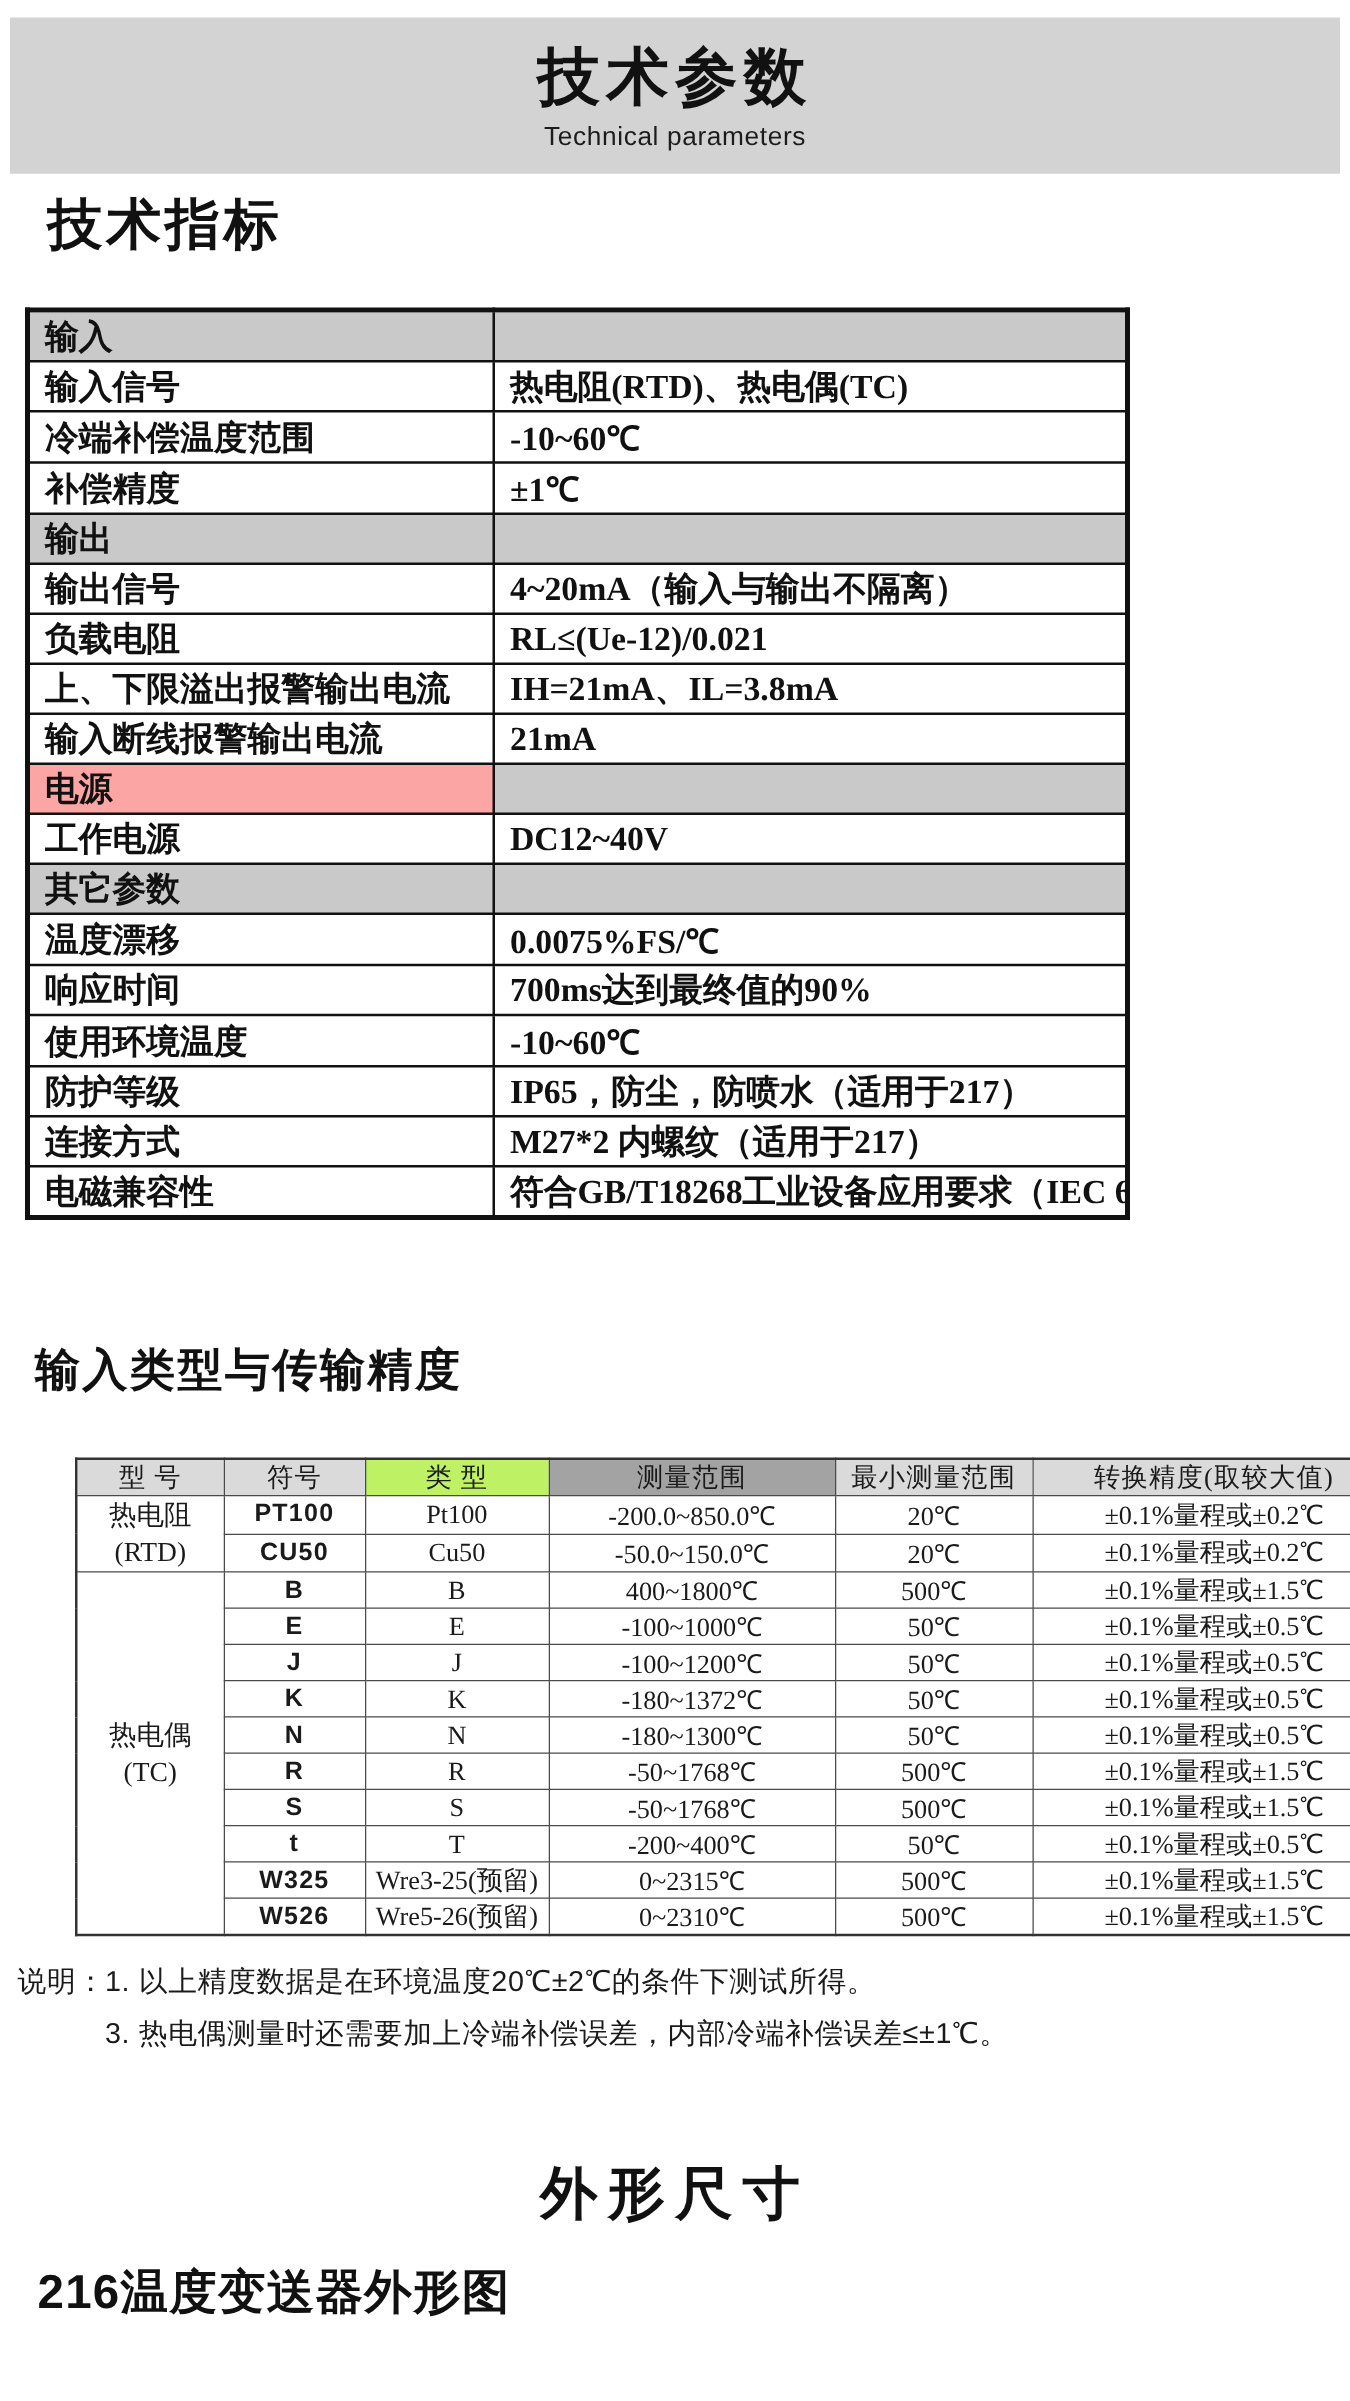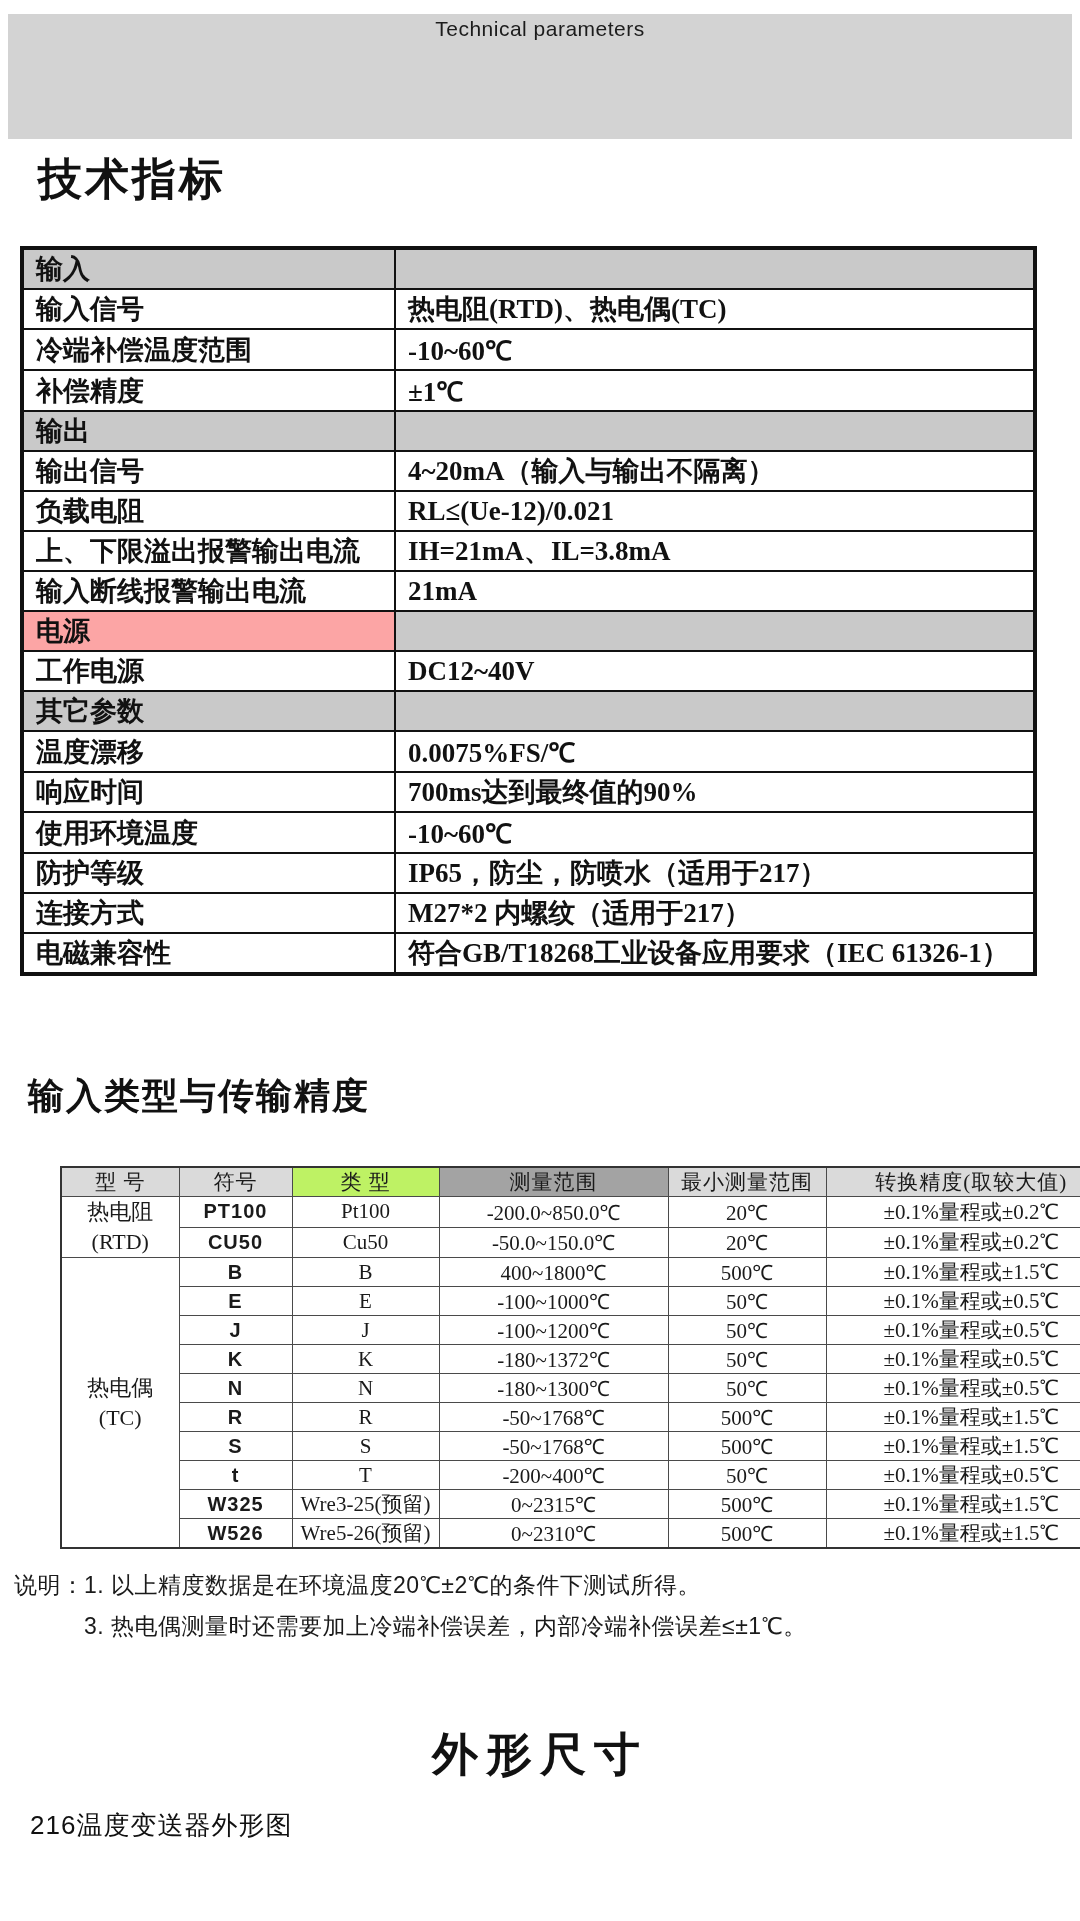--- a/index.html
+++ b/index.html
@@ -17,25 +17,25 @@
   .banner-title {
     padding-top:14px; font-size:50px; font-weight:bold; letter-spacing:5px;
     font-family:"Liberation Sans", sans-serif;
   }
   .banner-sub { font-size:21px; color:#1c1c1c; margin-top:3px; letter-spacing:0.5px; }
 
   
   .h-spec { position:absolute; top:150px; left:38px; font-size:44px; font-weight:bold; letter-spacing:3px; }
   .h-input { position:absolute; top:1072px; left:28px; font-size:36px; font-weight:bold; letter-spacing:2px; }
   .h-dim { position:absolute; top:1724px; left:0; width:100%; text-align:center; font-size:46px; font-weight:bold; letter-spacing:8px; }
-  .h-216 { position:absolute; top:1808px; left:30px; font-size:26px; font-weight:normal; letter-spacing:1px; }
+  .h-216 { position:absolute; top:1808px; left:30px; font-size:38px; font-weight:bold; letter-spacing:1px; }
 
   
   table.spec {
-    position:absolute; top:246px; left:20px; width:1017px;
+    position:absolute; top:246px; left:20px; width:884px;
     border-collapse:collapse; table-layout:fixed;
     font-family:"Liberation Serif", serif; font-weight:bold; font-size:27px;
     border:4px solid #111;
   }
   table.spec td {
     border:2px solid #111; height:40px; padding:1px 6px 1px 12px;
     vertical-align:middle; overflow:hidden; white-space:nowrap;
   }
   table.spec col.c1 { width:373px; }
   table.spec tr.sec td { background:#c9c9c9; }
@@ -62,20 +62,21 @@
   }
   .notes .label { position:absolute; left:0; top:0; }
   .notes .items { padding-left:70px; }
 </style>
 </head>
 <body>
 
 <div class="page">
 
   <div class="banner" style="background: rgb(211, 211, 211);">
+    <div class="banner-title">技术参数</div>
     <div class="banner-sub">Technical parameters</div>
   </div>
 
   <div class="h-spec">技术指标</div>
 
   <table class="spec">
     <colgroup>
         <col class="c1">
         <col>
       </colgroup>

